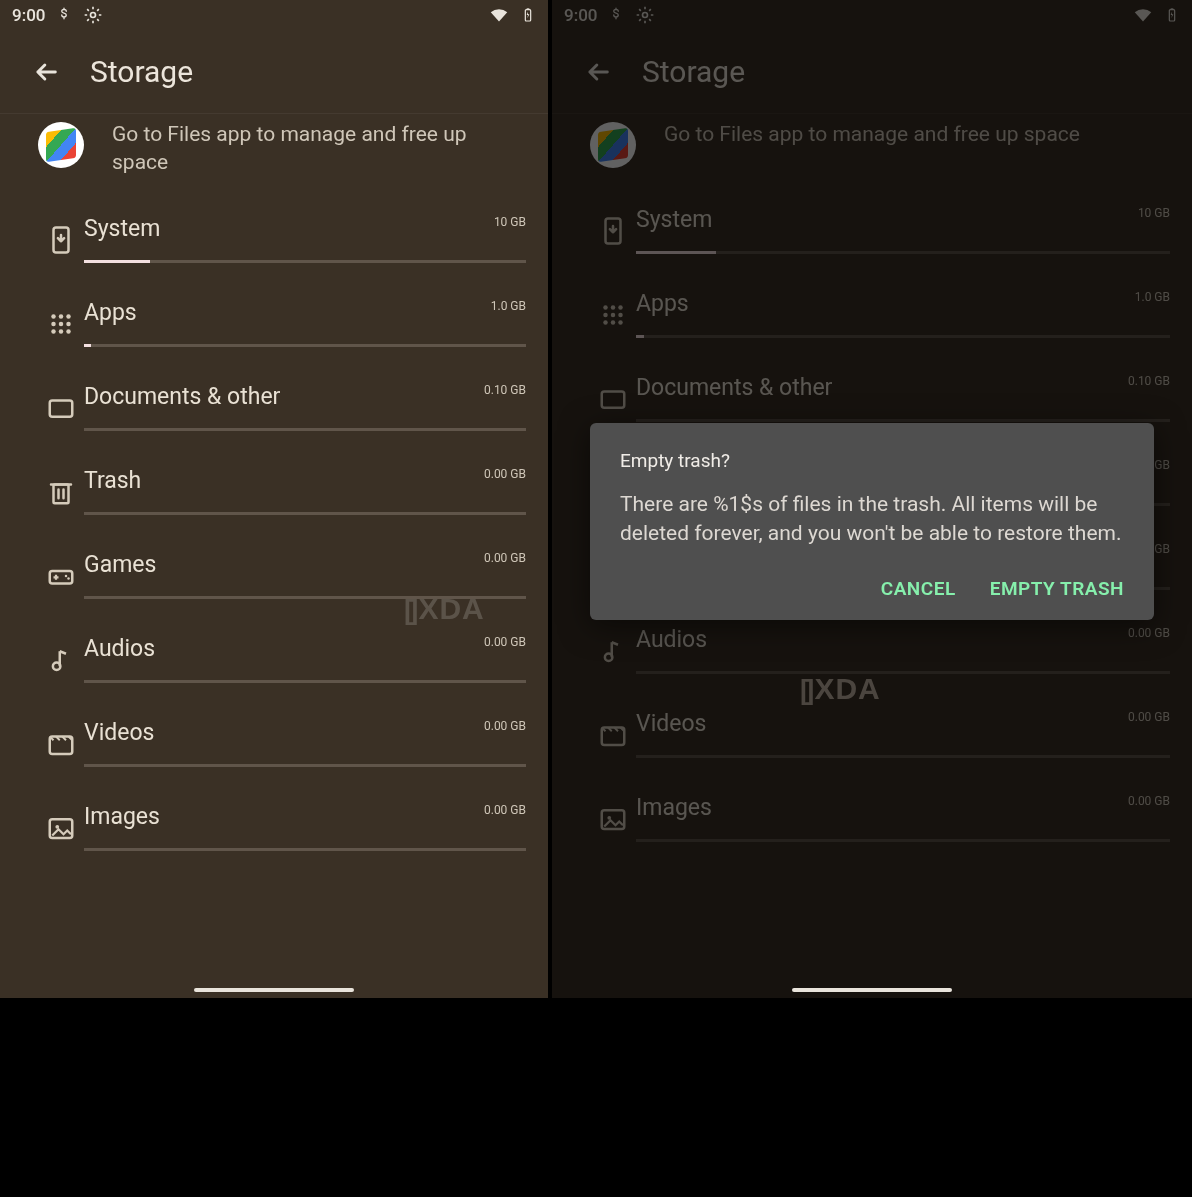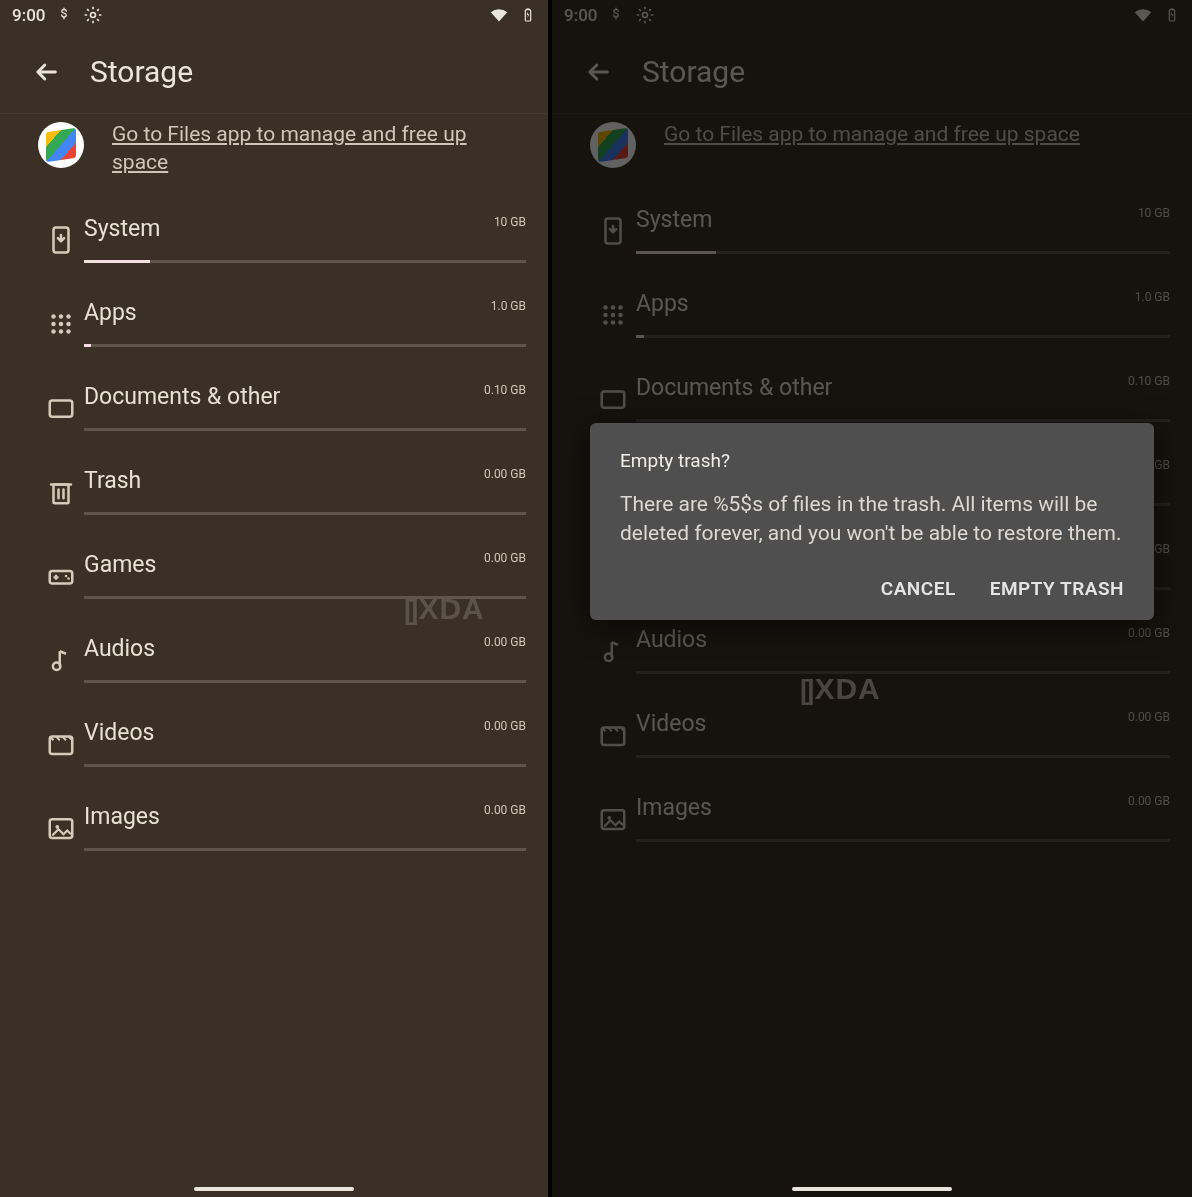--- a/index.html
+++ b/index.html
@@ -7,21 +7,21 @@
     font-family: Roboto, "Segoe UI", Arial, sans-serif;
     background: #000;
     width: 1192px;
     height: 1197px;
     display: flex;
     position: relative;
     overflow: hidden;
   }
   .screen {
     width: 548px;
-    height: 1197px;
+    height: 998px;
     background: #3a3025;
     position: relative;
     overflow: hidden;
   }
   .screen.right {
     margin-left: 4px;
     width: 640px;
   }
   .dim-overlay {
     position: absolute; inset:0;
@@ -73,21 +73,20 @@
   }
   .files-icon-inner {
     width:30px; height:30px; border-radius:3px;
     background: linear-gradient(135deg,#fbbc05 0 25%,#34a853 25% 50%,#4285f4 50% 75%,#ea4335 75% 100%);
     transform: skewY(-8deg);
   }
   .files-text {
     color:#cfc6b8;
     font-size: 21px;
     line-height: 1.35;
-    text-decoration: underline;
   }
   
   .cat {
     display:flex;
     align-items:flex-start;
     padding: 18px 22px 18px 38px;
   }
   .cat .icon-slot {
     width:46px; flex-shrink:0;
     display:flex; align-items:center; justify-content:center;
@@ -124,21 +123,21 @@
     padding: 26px 30px 10px 30px;
     color:#eee;
     box-shadow: 0 6px 30px rgba(0,0,0,0.5);
   }
   .dialog h2 { font-size:19px; font-weight:400; color:#f0ece7; margin-bottom:18px; }
   .dialog p  { font-size:21px; line-height:1.4; color:#ddd8d2; }
   .dialog-actions {
     display:flex; justify-content:flex-end; gap:34px;
     margin-top:28px; margin-bottom:10px;
     font-size:19px; font-weight:600; letter-spacing:0.5px;
-    color:#e5e5e5;
+    color:#86efac;
   }
   .dialog-actions span { cursor:pointer; }
   
   .nav-handle {
     position:absolute; bottom:6px; left:50%; transform:translateX(-50%);
     width:160px; height:4px; border-radius:2px; background:#e9e4dc;
     z-index:20;
   }
   
   .xda {
@@ -565,21 +564,21 @@
         </div>
       </div>
         </div>
       </div>
   </div>
 
   <div class="dim-overlay"></div>
 
   <div class="dialog">
     <h2>Empty trash?</h2>
-    <p>There are %5$s of files in the trash. All items will be deleted forever, and you won't be able to restore them.</p>
+    <p>There are %1$s of files in the trash. All items will be deleted forever, and you won't be able to restore them.</p>
     <div class="dialog-actions">
       <span>CANCEL</span>
       <span>EMPTY TRASH</span>
     </div>
   </div>
 
   <div class="xda" style="left:248px; top:672px;">
     <span class="brackets"></span>
       <span>XDA</span>
   </div>

